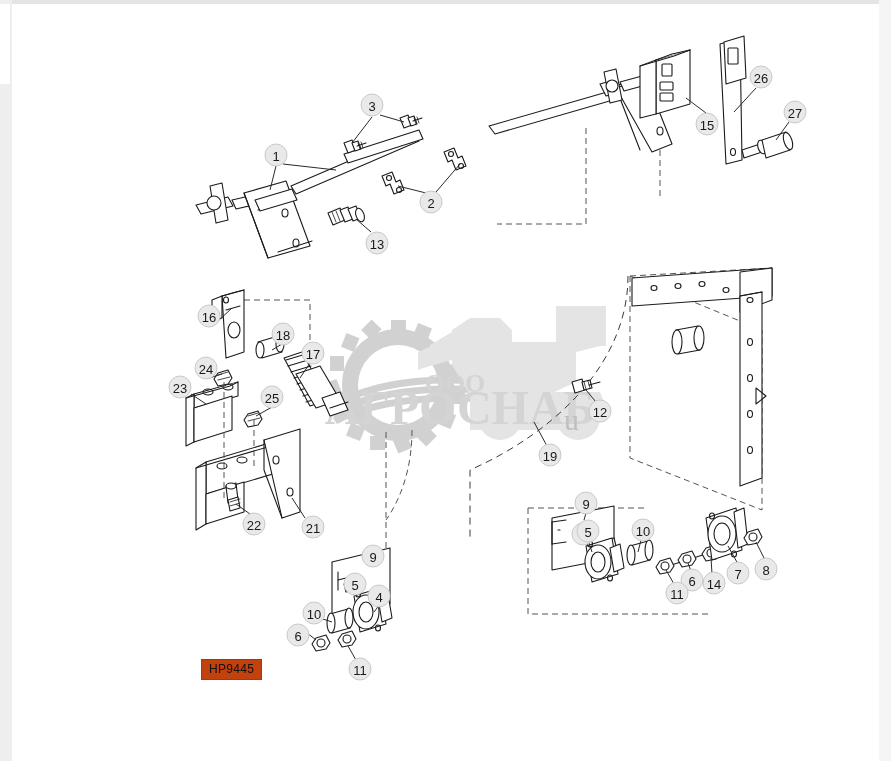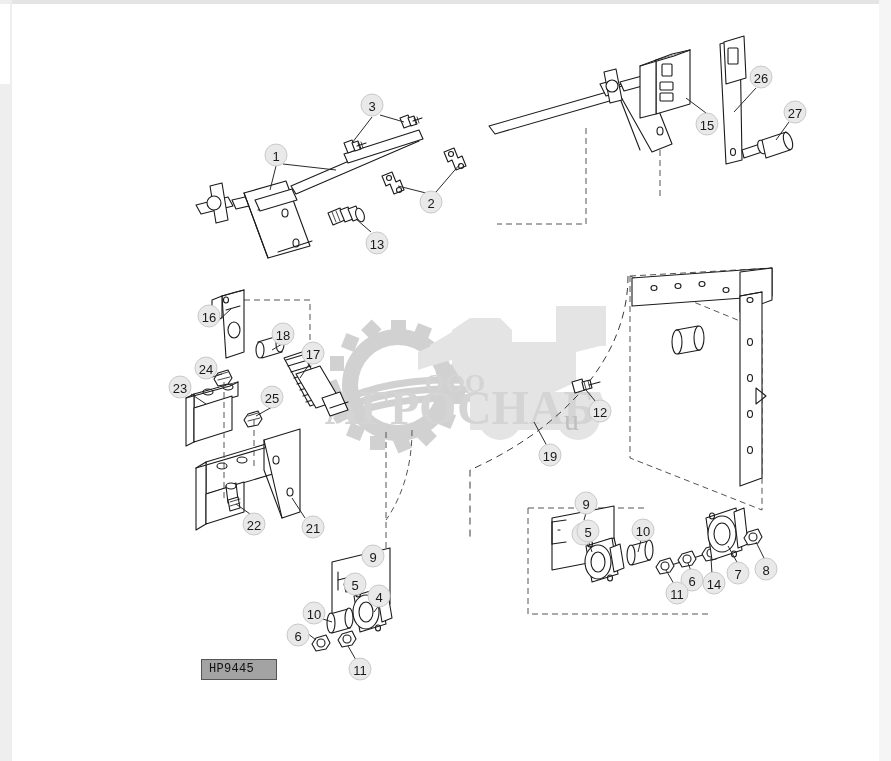--- a/index.html
+++ b/index.html
@@ -40,26 +40,26 @@
     background: #f5f5f5;
   }
   #diagram {
     position: absolute;
     left: 0; top: 0;
     width: 891px; height: 761px;
   }
   .partlabel {
     position: absolute;
     border: 1px solid #555;
-    background: #a3a3a3;
+    background: #c2410c;
     font-size: 12px;
     color: #111;
-    padding: 2px 22px 3px 7px;
+    padding: 2px 7px 3px 7px;
     letter-spacing: 0.3px;
-    font-family: Liberation Mono, monospace;
+    font-family: Liberation Sans, sans-serif;
   }
   svg { display: block; }
   .ln   { fill: none; stroke: #1b1b1b; stroke-width: 1.1; stroke-linejoin: round; stroke-linecap: round; }
   .ln2  { fill: #ffffff; stroke: #1b1b1b; stroke-width: 1.1; stroke-linejoin: round; stroke-linecap: round; }
   .lnt  { fill: none; stroke: #1b1b1b; stroke-width: 0.8; stroke-linecap: round; }
   .dash { fill: none; stroke: #3a3a3a; stroke-width: 1; stroke-dasharray: 7 5; }
   .dashf{ fill: none; stroke: #555; stroke-width: 1; stroke-dasharray: 6 4; }
   .lead { fill: none; stroke: #2a2a2a; stroke-width: 1; }
   .bub  { fill: #e9e9e9; stroke: #c9c9c9; stroke-width: 1; }
   .bubt { fill: #1a1a1a; font-family: "Liberation Sans", sans-serif; font-size: 13px;

